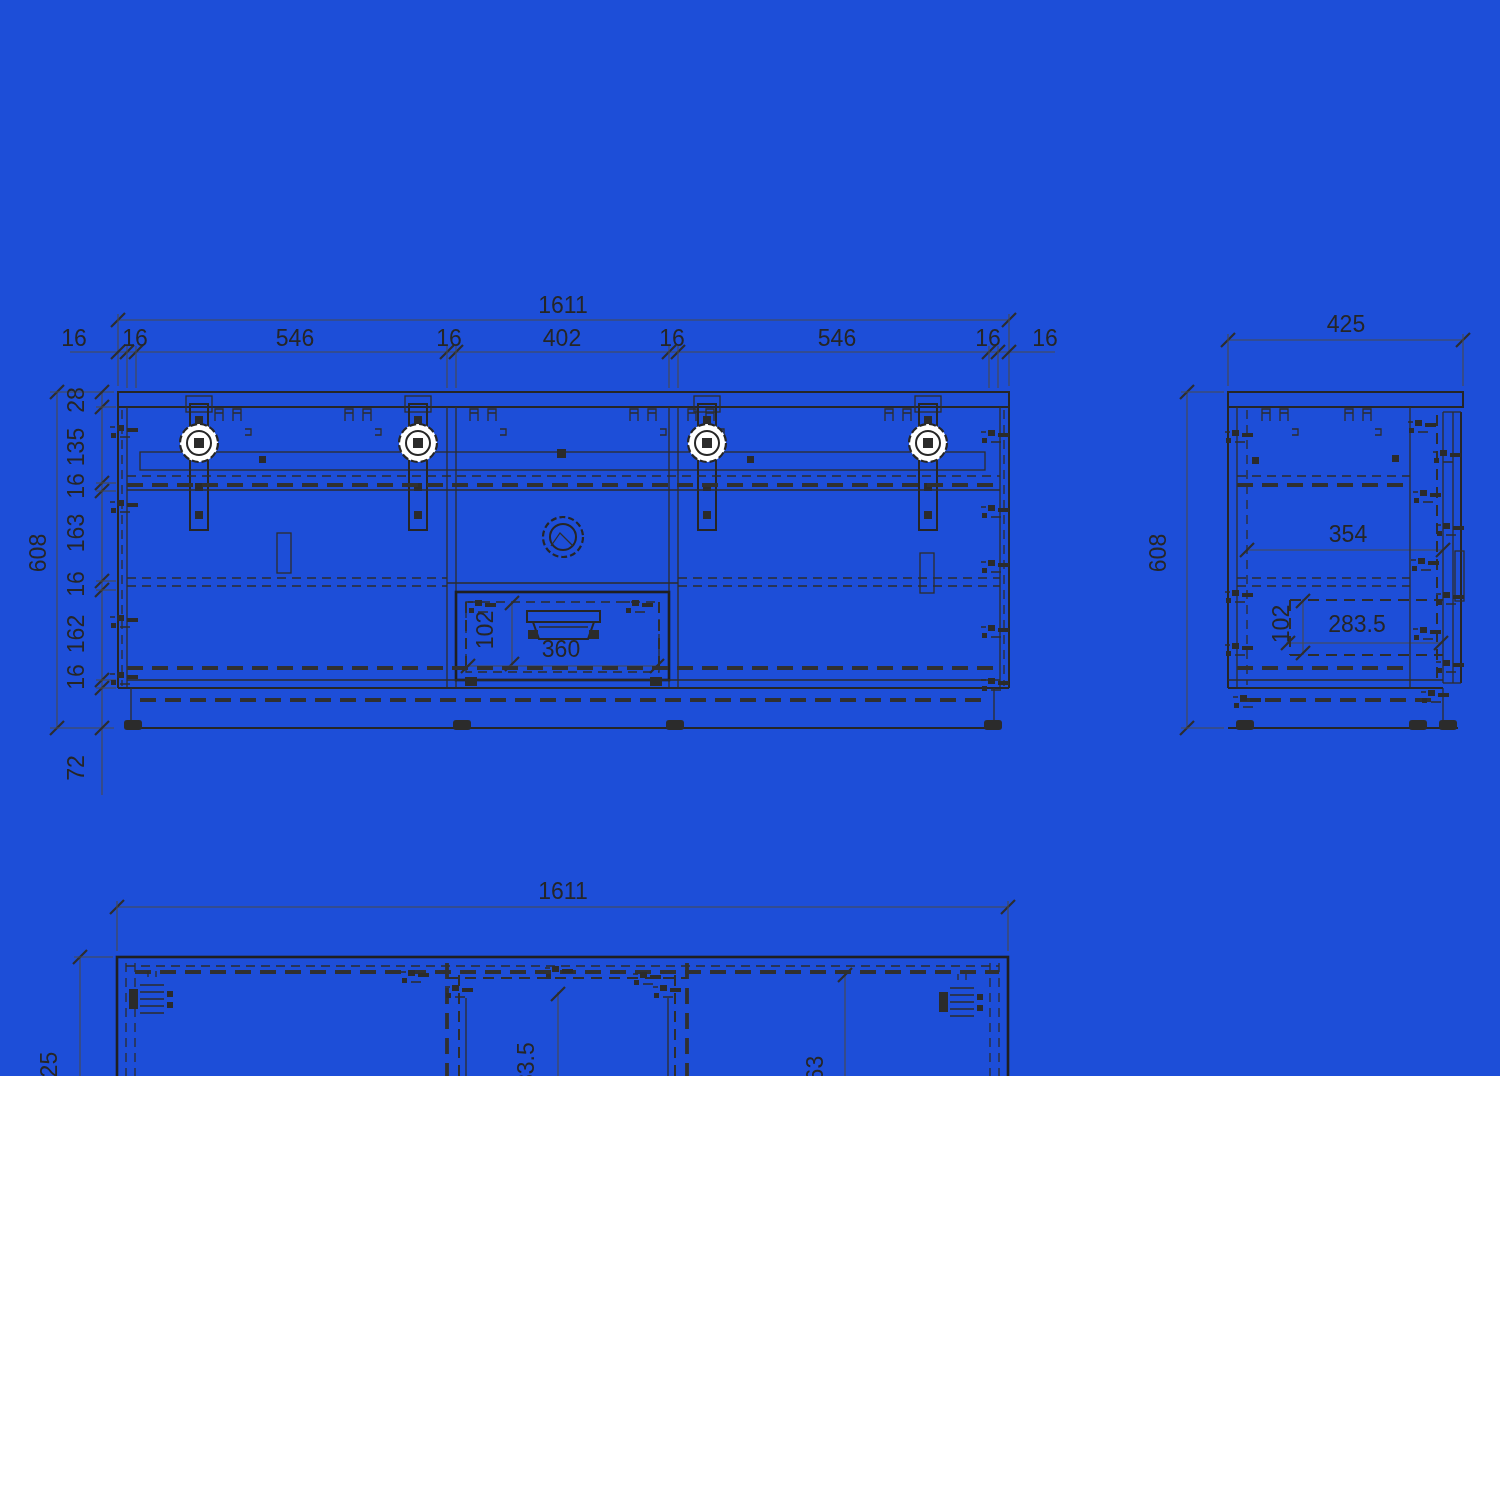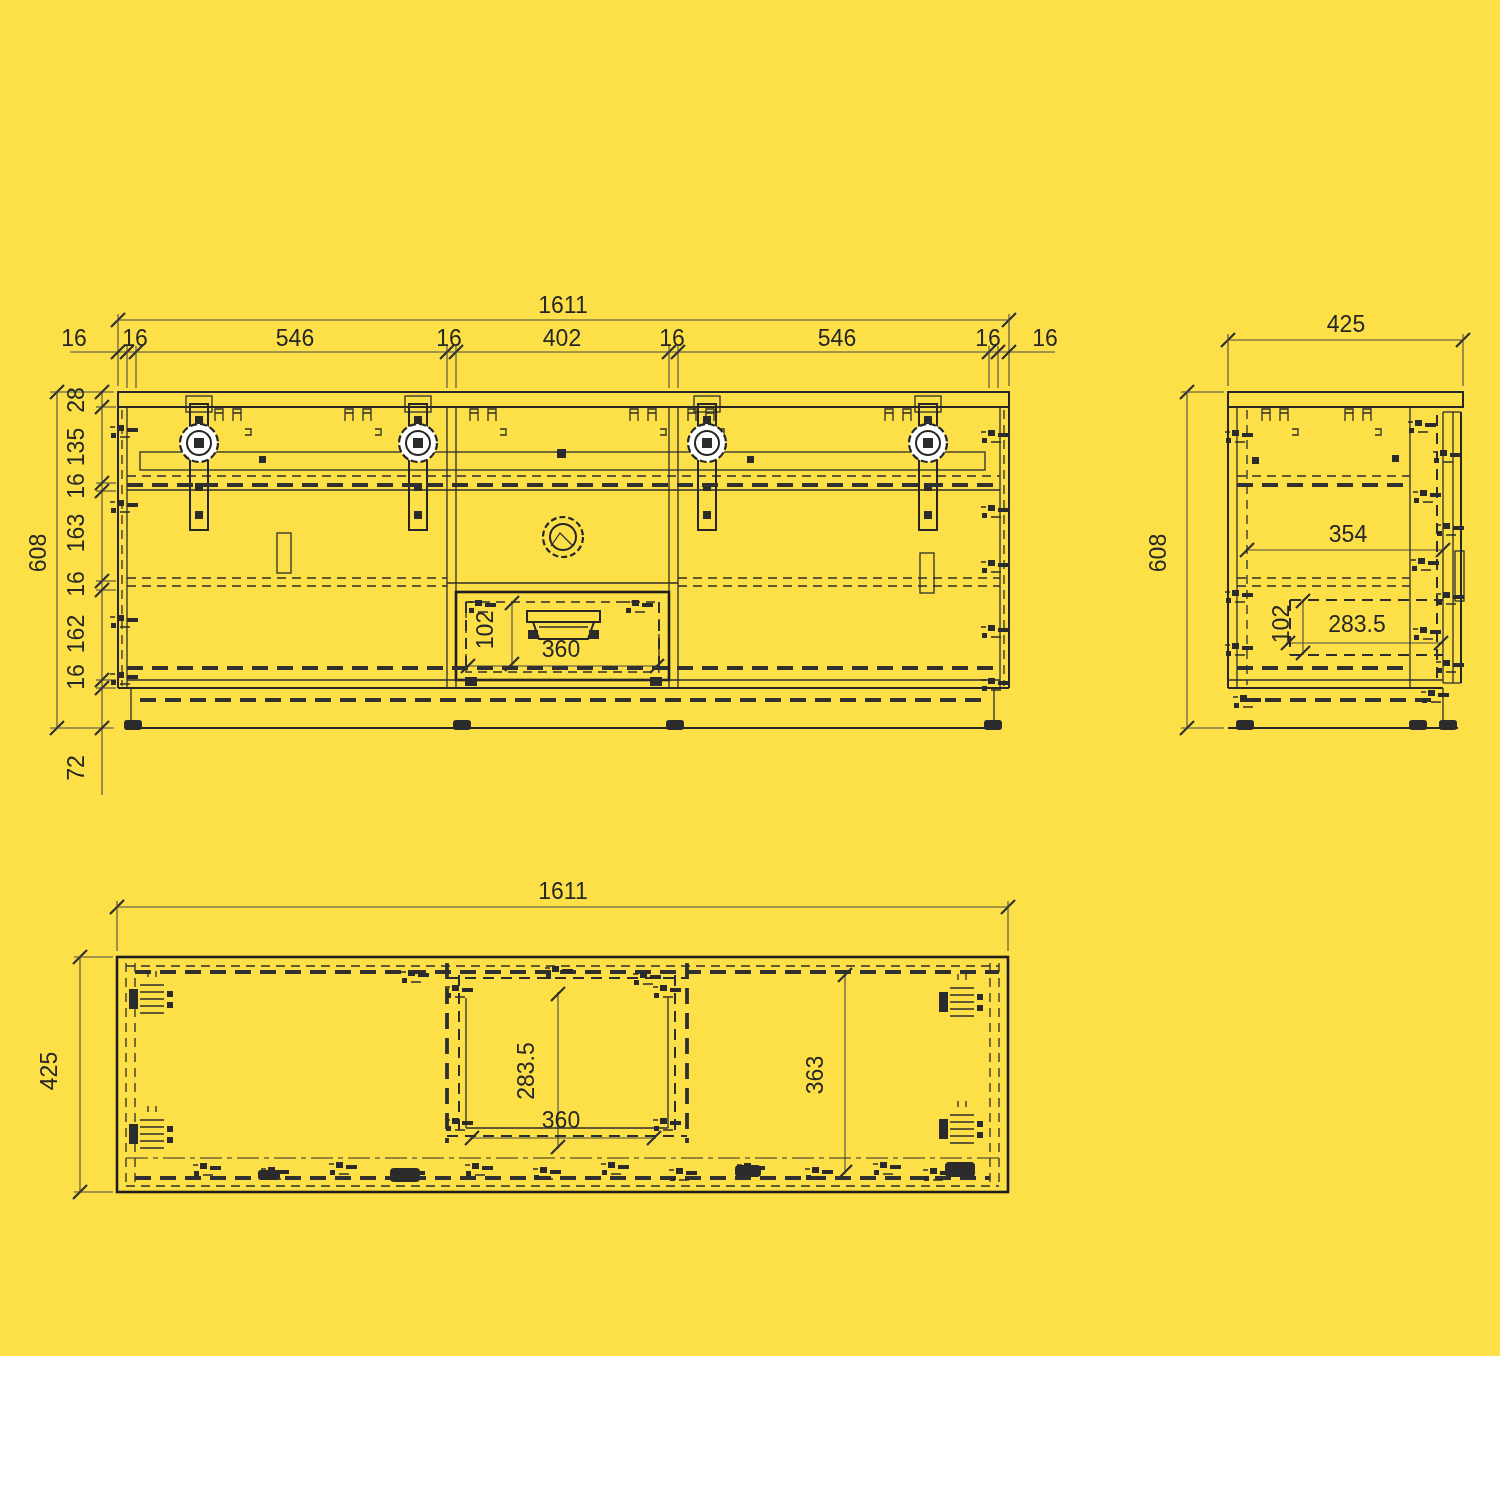--- a/index.html
+++ b/index.html
@@ -1,16 +1,16 @@
 <!DOCTYPE html>
 <html><head>
 <meta charset="utf-8">
 <style>
   html,body{margin:0;padding:0;background:#fff;}
-  .sheet{width:1500px;height:1356px;background:#fde047;position:relative;overflow:hidden;}
+  .sheet{width:1500px;height:1076px;background:#1d4ed8;position:relative;overflow:hidden;}
   svg{display:block;}
   svg text{font-family:"Liberation Sans","DejaVu Sans",sans-serif;font-size:23px;fill:#262626;}
   .tm{text-anchor:middle;}
   .ln{stroke:#262626;stroke-width:2;fill:none;}
   .lnT{stroke:#2d2d2d;stroke-width:1.3;fill:none;}
   .lnK{stroke:#1f1f1f;stroke-width:2.6;fill:none;}
   .dim{stroke:#4a4a4a;stroke-width:1.1;fill:none;}
   .dash{stroke:#2d2d2d;stroke-width:1.3;stroke-dasharray:9 6;fill:none;}
   .dashM{stroke:#2d2d2d;stroke-width:2;stroke-dasharray:11 7;fill:none;}
   .dashT{stroke:#303030;stroke-width:3.8;stroke-dasharray:16 9;fill:none;}

